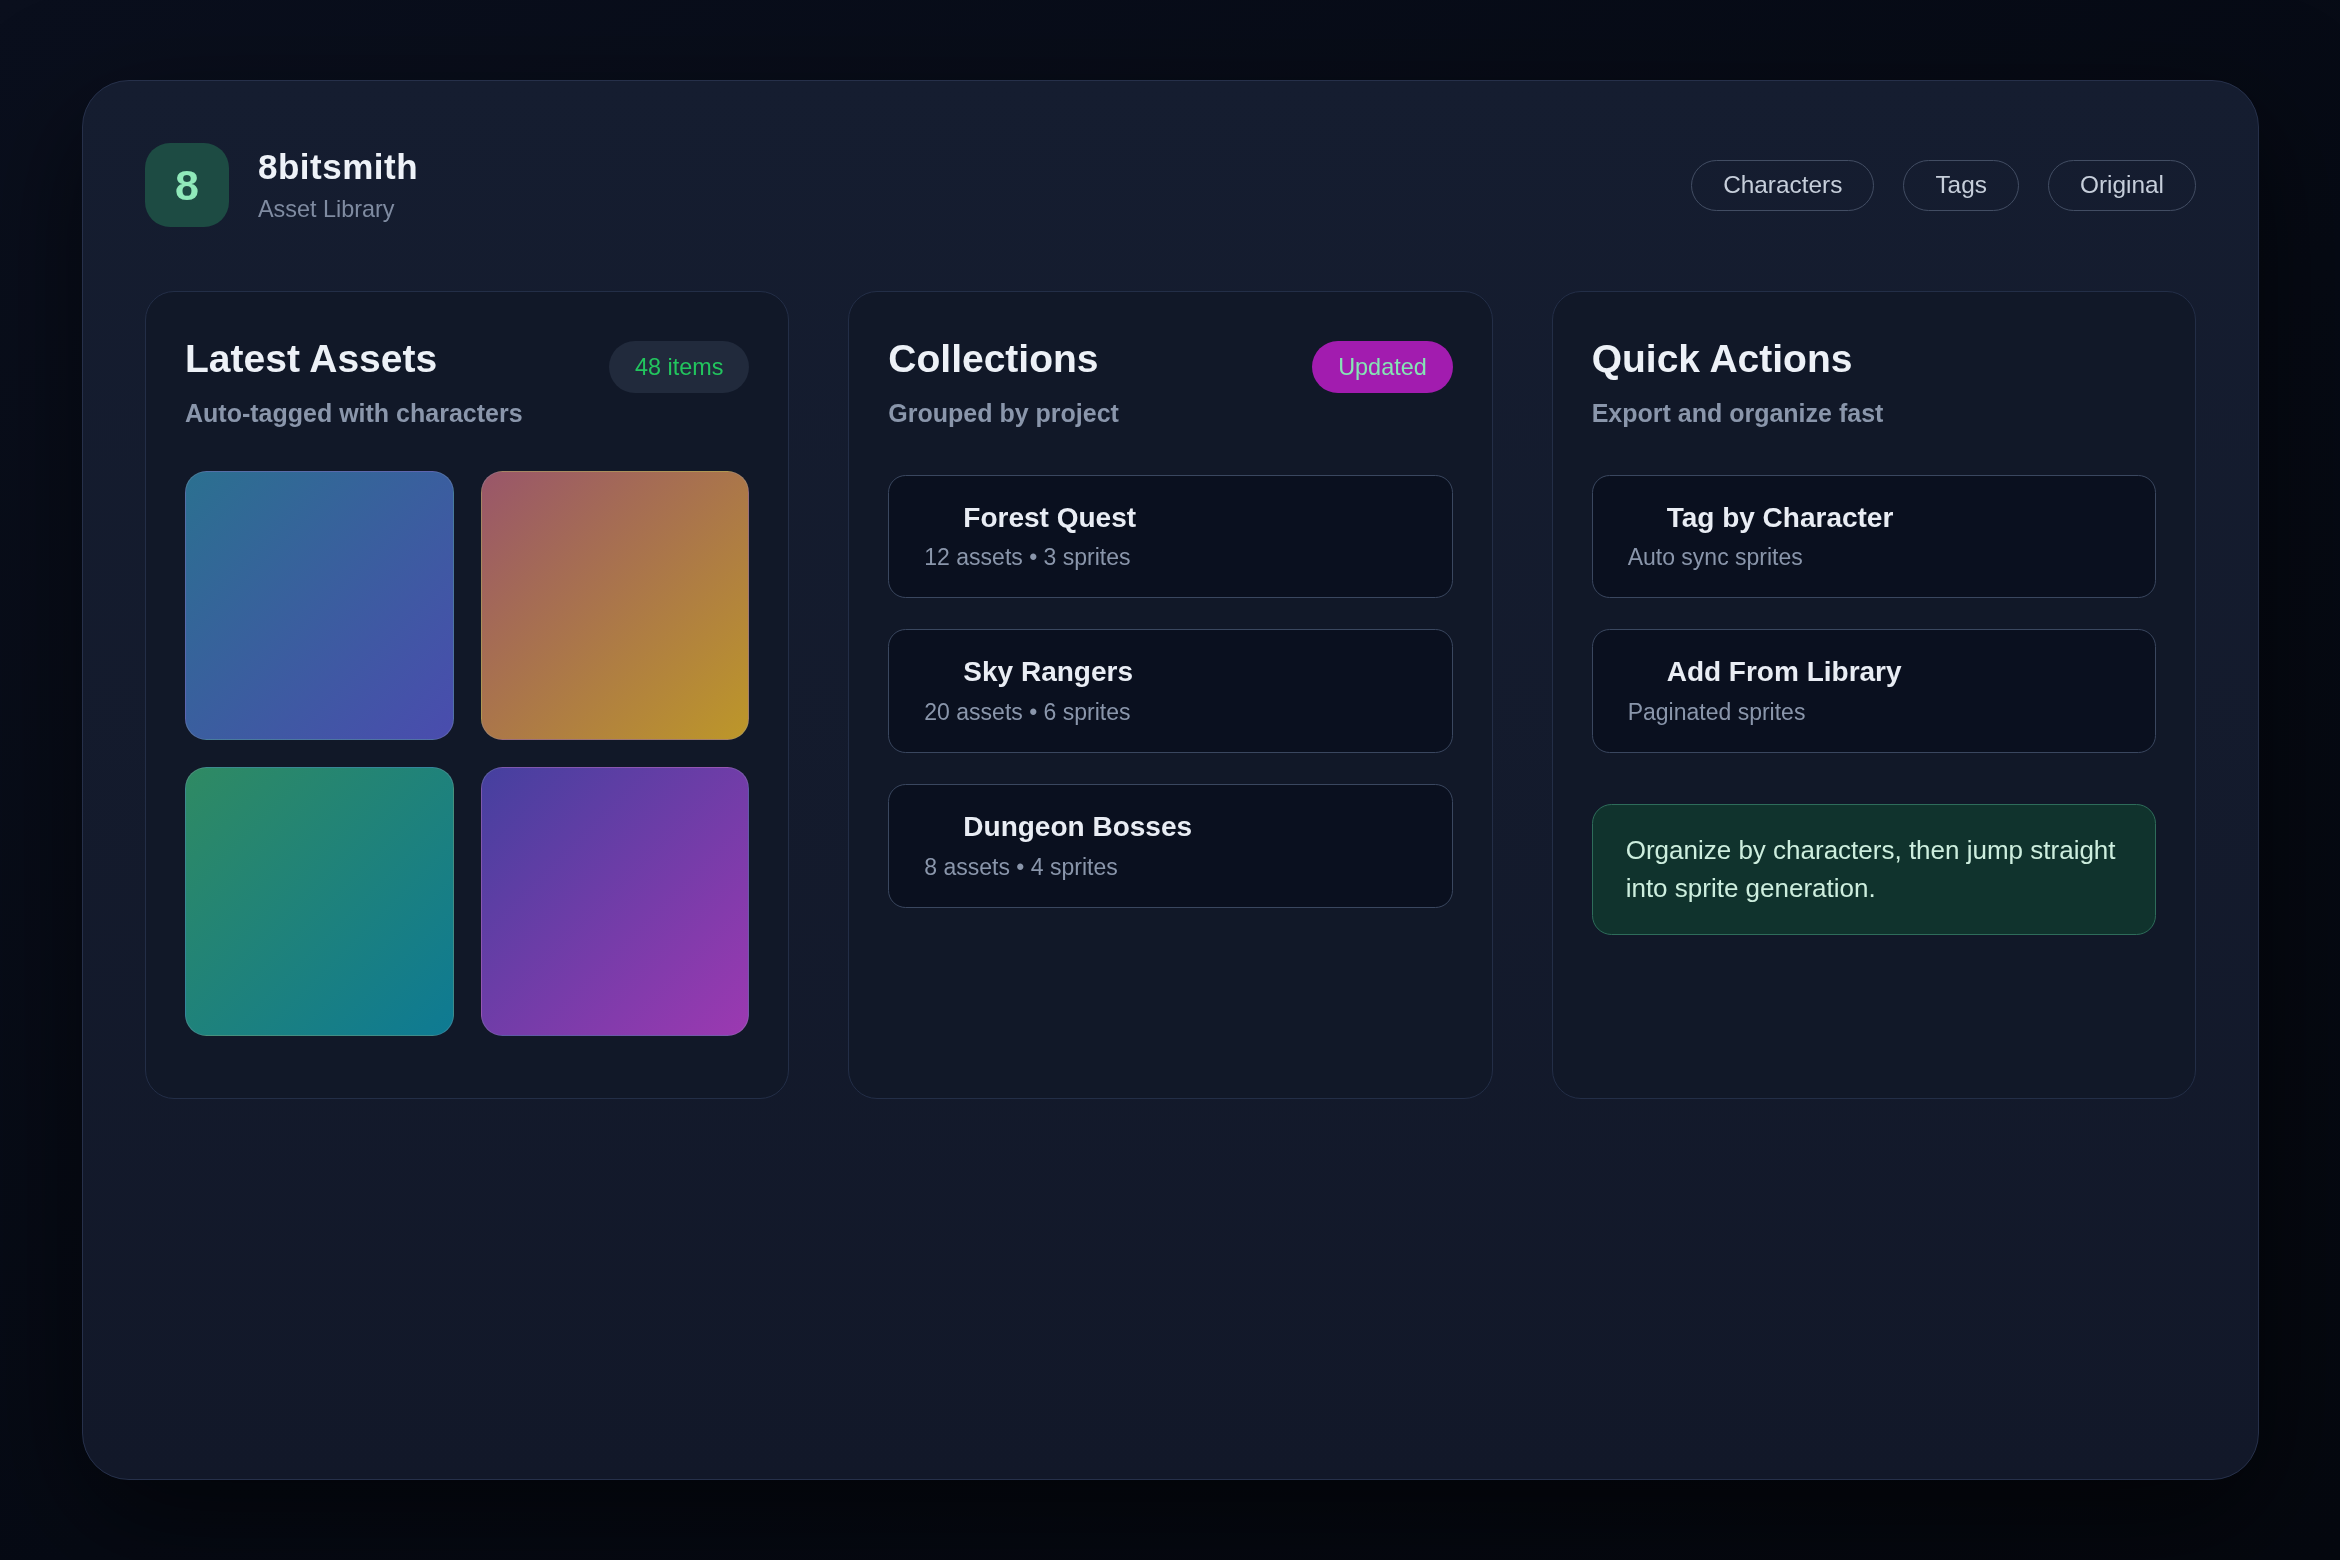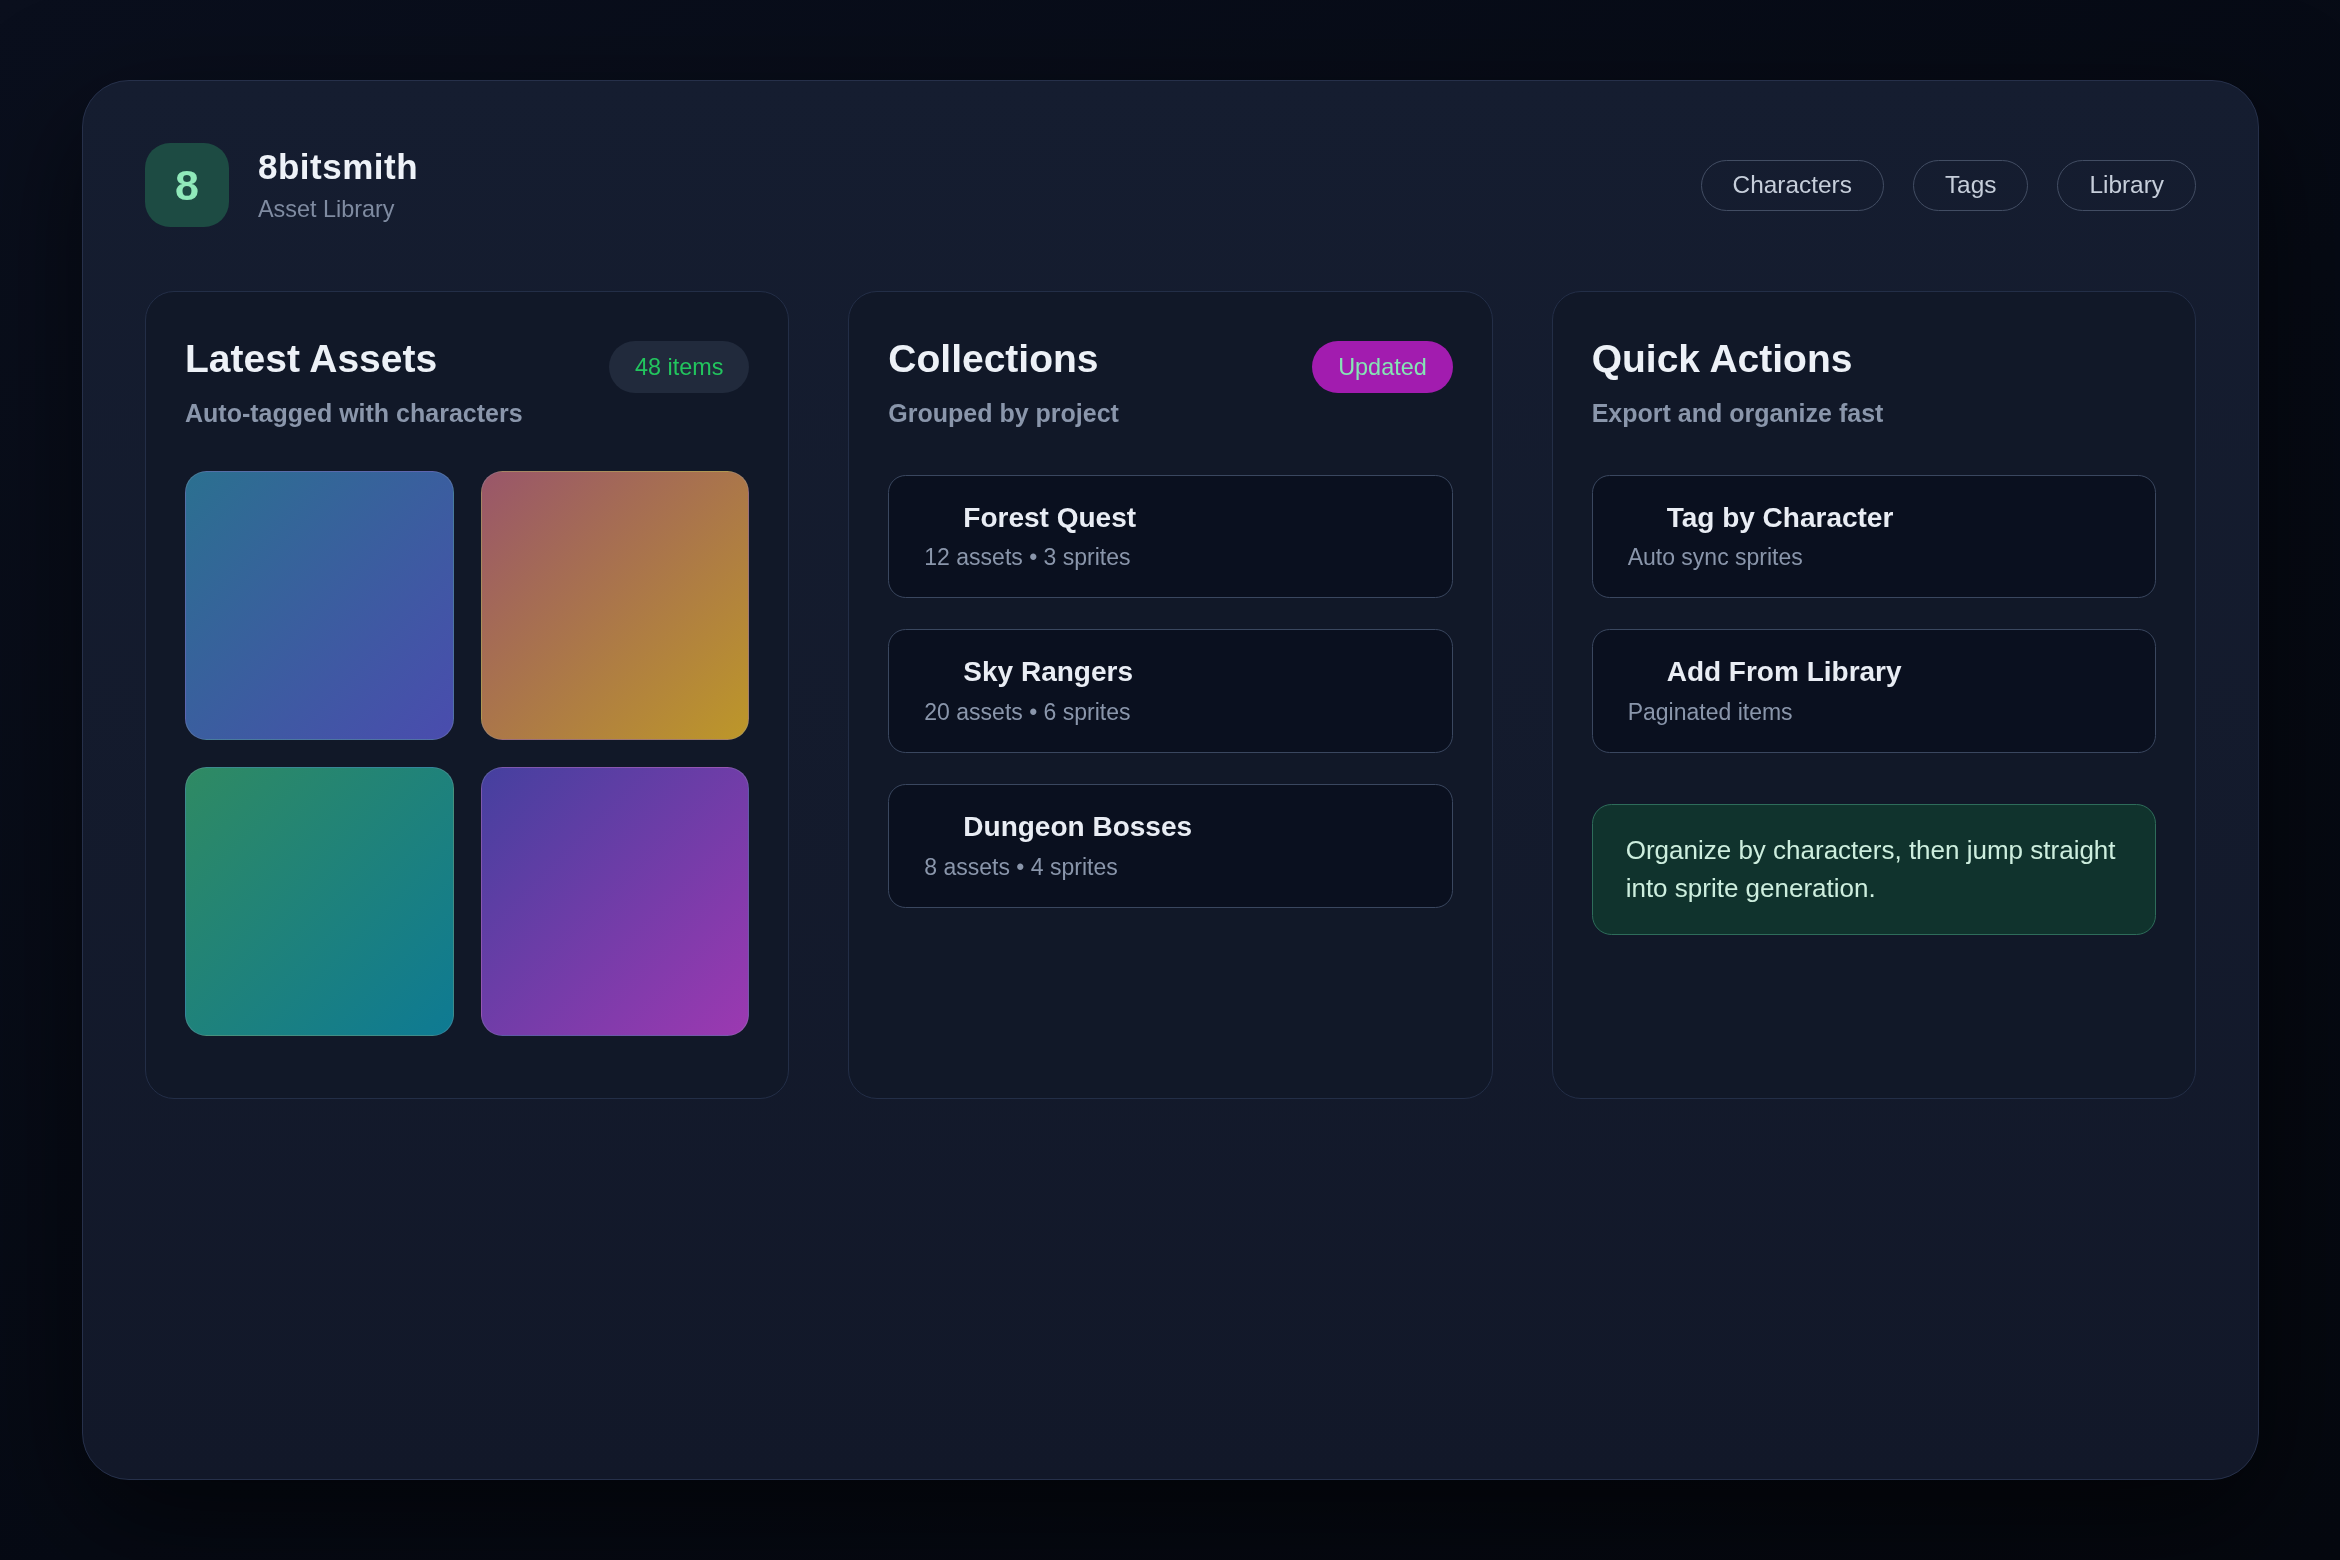--- a/index.html
+++ b/index.html
@@ -93,21 +93,21 @@
     <div class="brand">
       <div class="logo">8</div>
       <div>
         <div class="brand-title">8bitsmith</div>
         <div class="brand-sub">Asset Library</div>
       </div>
     </div>
     <div class="nav">
       <button class="pill">Characters</button>
       <button class="pill">Tags</button>
-      <button class="pill">Library</button>
+      <button class="pill">Original</button>
     </div>
   </div>
 
   <div class="cards">
 
     <section class="card">
       <div class="card-head">
         <div>
           <h2 class="card-title">Latest Assets</h2>
           <p class="card-sub">Auto-tagged with characters</p>
@@ -153,21 +153,21 @@
           <p class="card-sub">Export and organize fast</p>
         </div>
       </div>
       <div class="rows">
         <div class="row">
           <div class="row-title">Tag by Character</div>
           <div class="row-meta">Auto sync sprites</div>
         </div>
         <div class="row">
           <div class="row-title">Add From Library</div>
-          <div class="row-meta">Paginated items</div>
+          <div class="row-meta">Paginated sprites</div>
         </div>
       </div>
       <div class="note">Organize by characters, then jump straight into sprite generation.</div>
     </section>
 
   </div>
 </div>
 
 
 </body></html>

